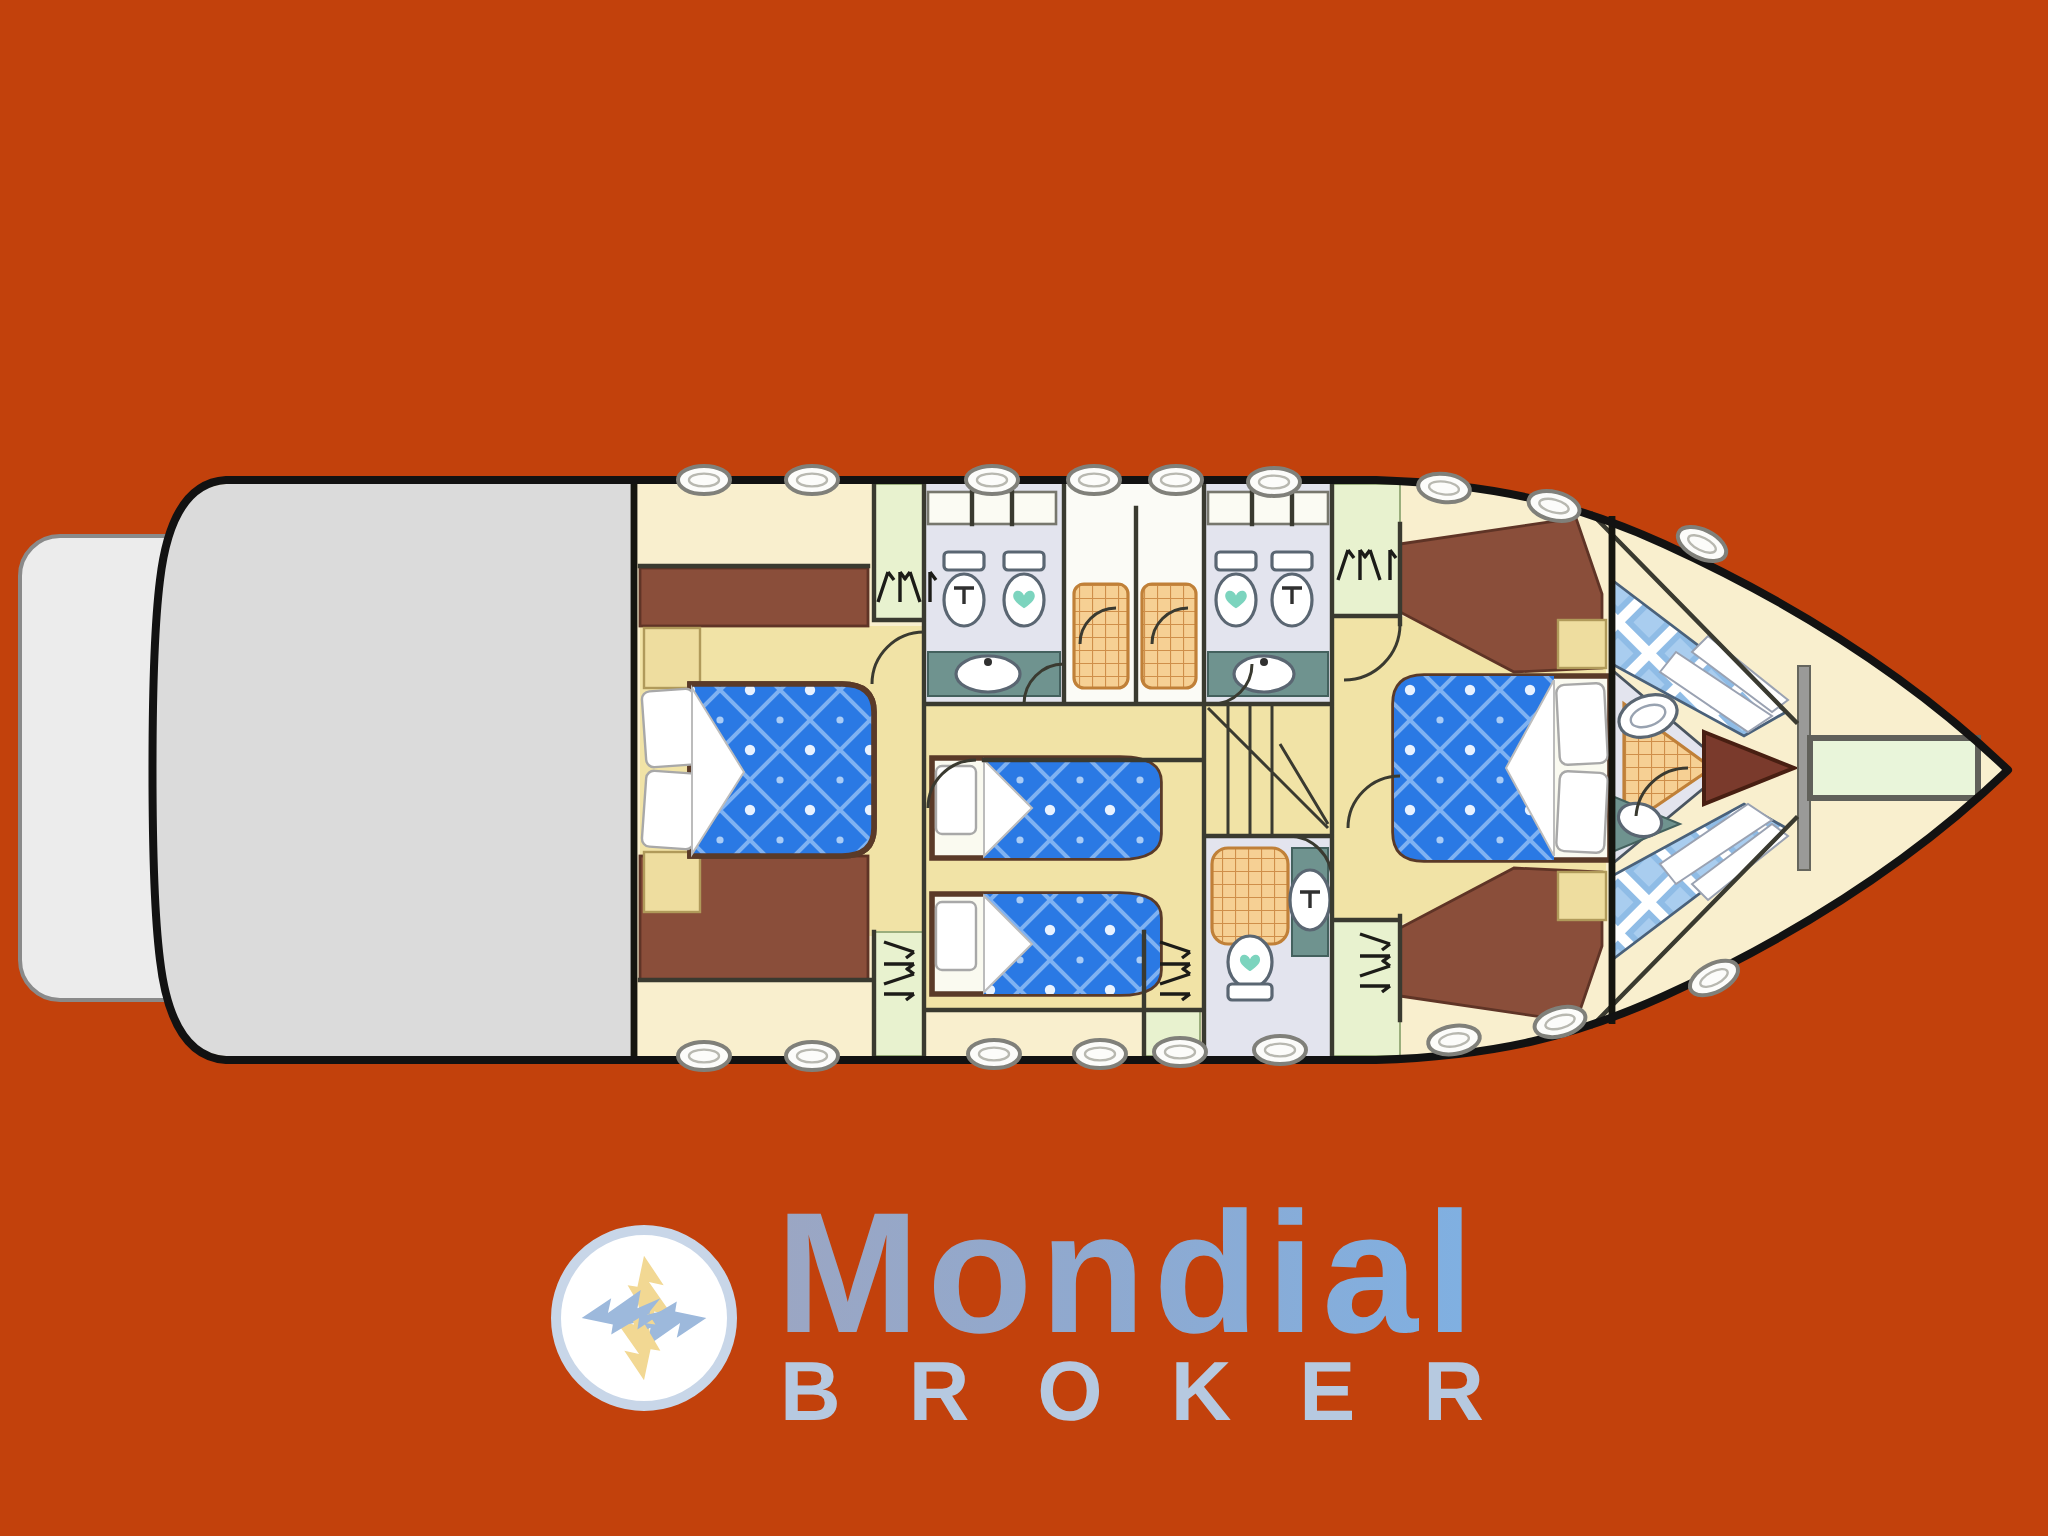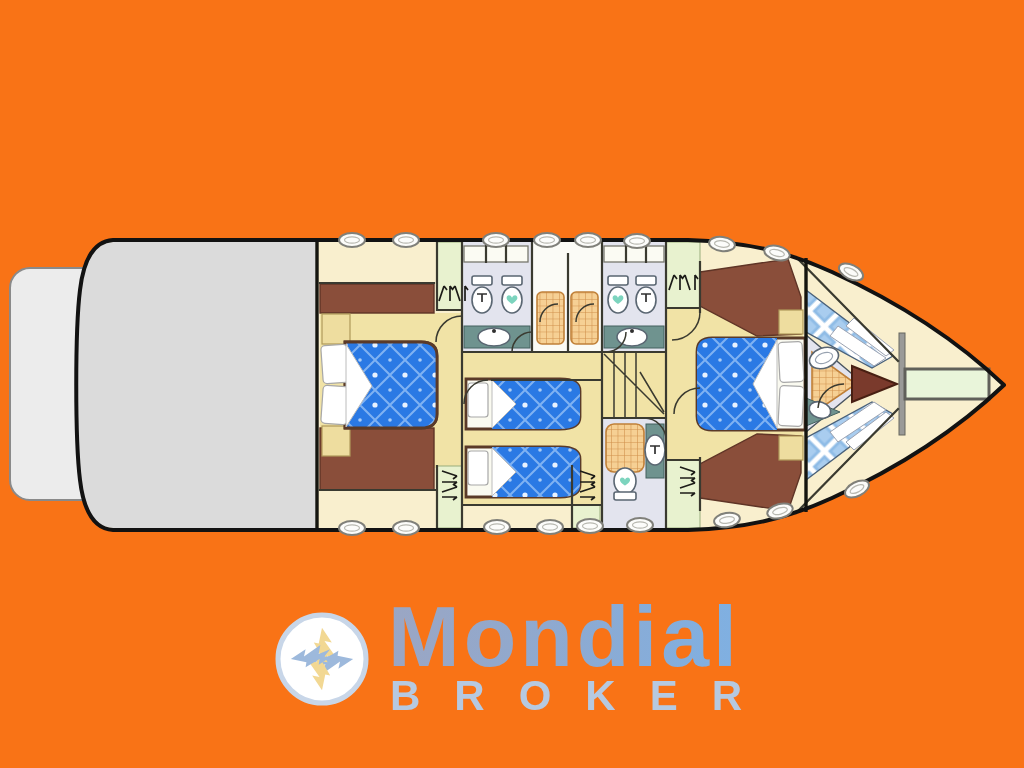--- a/index.html
+++ b/index.html
@@ -1,16 +1,16 @@
 <!DOCTYPE html>
 <html><head>
 <meta charset="utf-8">
 <style>
   html,body{margin:0;padding:0;background:#ffffff;}
-  .stage{position:relative;width:1024px;height:768px;background:#f97316;overflow:hidden;
+  .stage{position:relative;width:1024px;height:768px;background:#c2410c;overflow:hidden;
          font-family:"Liberation Sans",sans-serif;}
   svg{position:absolute;left:0;top:0;}
   
   .wall{stroke:#3a3a30;stroke-width:2.2;fill:none;stroke-linecap:square;}
   .wall-thick{stroke:#15150f;stroke-width:3.4;fill:none;}
   .hullline{fill:none;stroke:#121212;stroke-width:4;stroke-linejoin:round;}
   .tan{fill:#f1e3a6;}
   .tanb{fill:#eedd9f;stroke:#b09a5a;stroke-width:1.2;}
   .brown{fill:#8a4e3a;stroke:#5f3426;stroke-width:1.4;}
   .lav{fill:#e3e4ee;}

